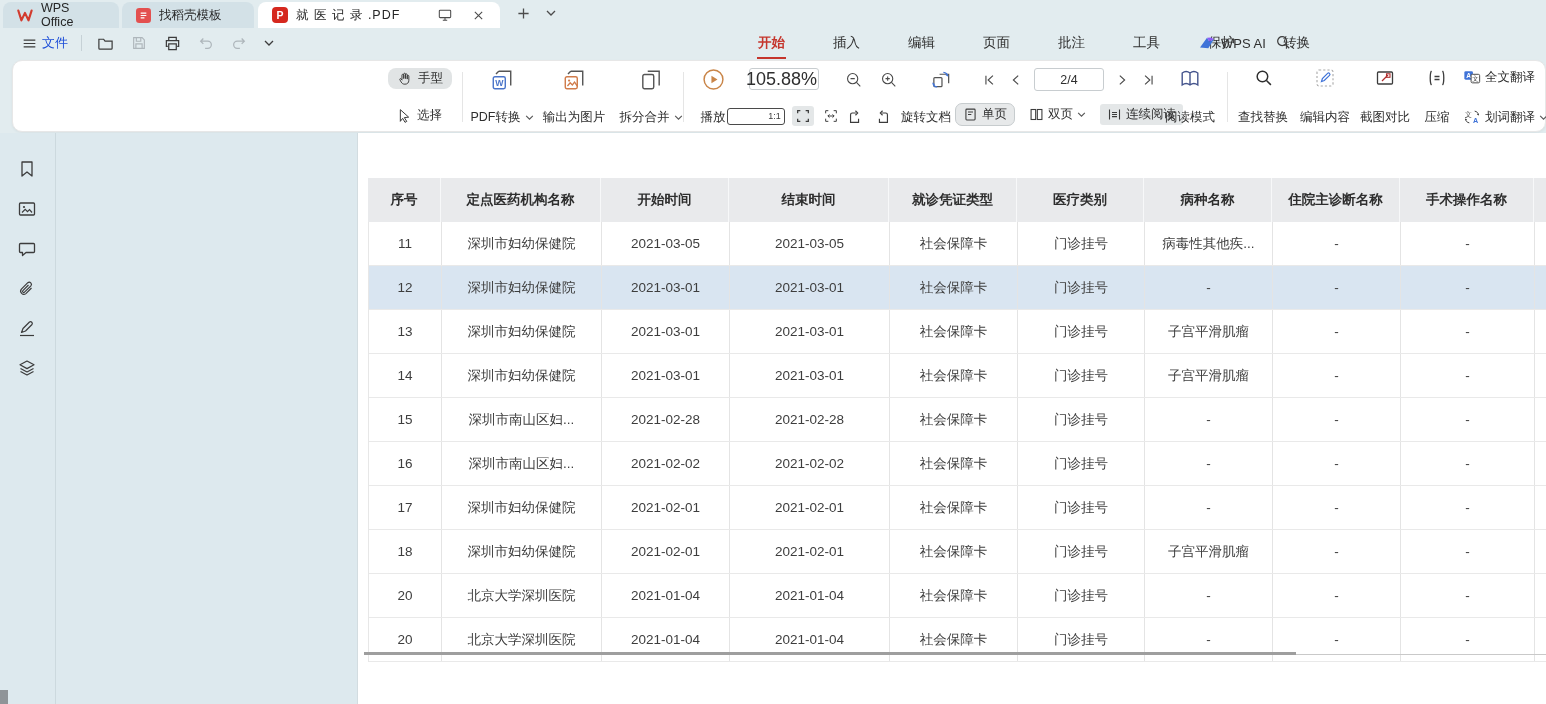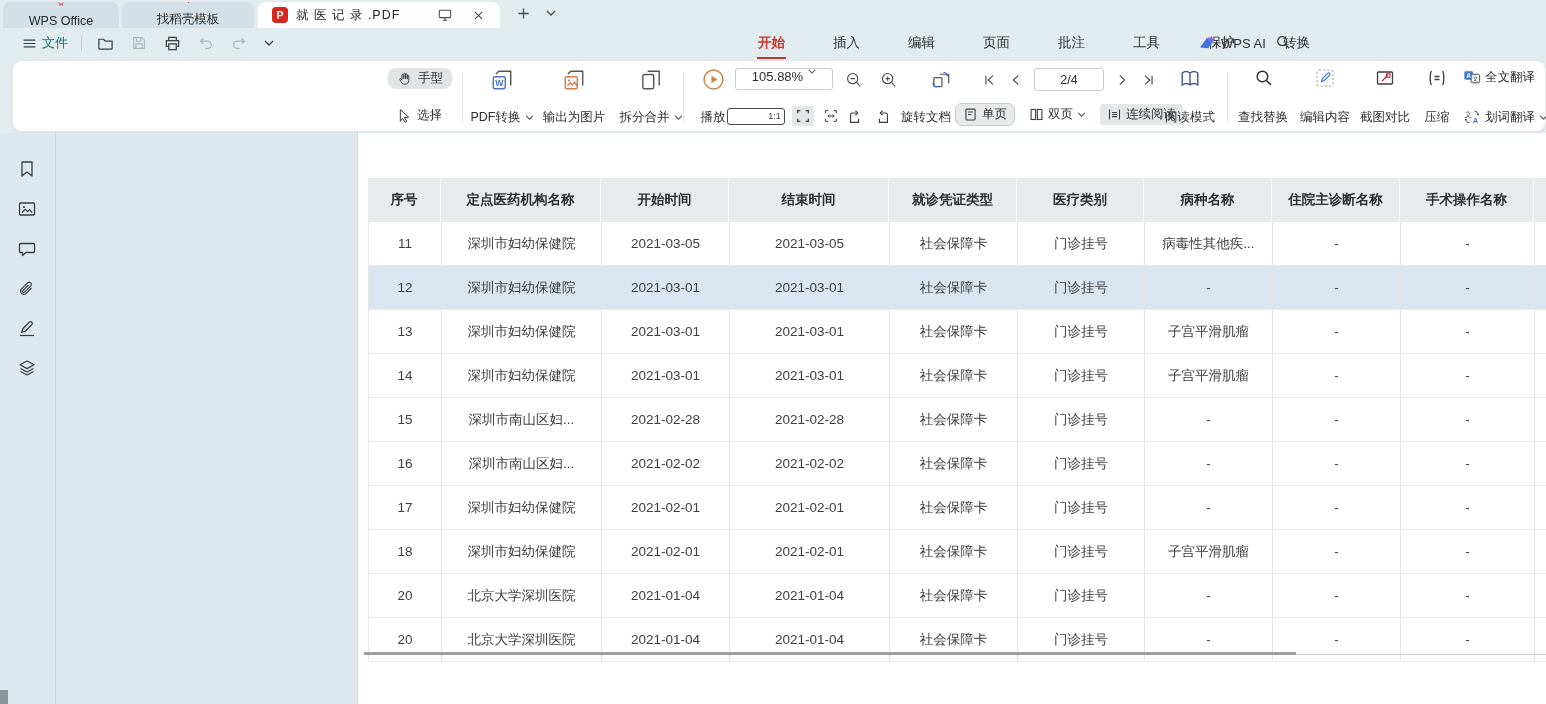--- a/index.html
+++ b/index.html
@@ -3,30 +3,30 @@
 <meta charset="utf-8">
 <style>
   html,body{margin:0;padding:0;}
   body{width:1546px;height:704px;position:relative;background:#fff;
        font-family:"Liberation Sans",sans-serif;overflow:hidden;color:#2f2f2f;}
   .topbg{position:absolute;top:0;left:0;right:0;height:133px;background:#e2ecef;}
   
   .tabbar{position:absolute;top:0;left:0;right:0;height:28px;display:flex;align-items:flex-end;}
   .tab{height:26px;border-radius:8px 8px 0 0;display:flex;align-items:center;gap:8px;
        padding:0 14px;font-size:12.5px;color:#262626;box-sizing:border-box;}
-  .tab.inactive{background:#d3e1e7;margin-left:3px;flex-direction:column;}
+  .tab.inactive{background:#d3e1e7;margin-left:3px;}
   .tab.active{background:#ffffff;margin-left:4px;}
   .tab .sp{letter-spacing:1px;}
   .tabbtn{display:flex;align-items:center;justify-content:center;width:22px;height:22px;margin-left:6px;color:#4c4c4c;}
   .pdfbadge{width:16px;height:16px;border-radius:4px;background:#d5281e;color:#fff;font-size:10.5px;
        font-weight:bold;display:flex;align-items:center;justify-content:center;}
   
   .menubar{position:absolute;top:28px;left:0;right:0;height:30px;}
   .qleft{position:absolute;left:22px;top:0;height:30px;display:flex;align-items:center;gap:13px;}
-  .qitem{display:flex;align-items:center;gap:5px;font-size:13px;color:#0f766e;}
+  .qitem{display:flex;align-items:center;gap:5px;font-size:13px;color:#1d4ed8;}
   .msep{width:1px;height:16px;background:#c6d1d6;}
   .gray{color:#aeb6bb;}
   .dark{color:#3c3c3c;}
   .menuitems{position:absolute;left:737px;top:0;height:30px;display:flex;align-items:center;gap:27px;font-size:13.5px;}
   .mitem{position:relative;cursor:default;margin-left:21px;}
   .mitem.active{color:#c5352c;font-weight:bold;}
   .mitem.active::after{content:"";position:absolute;left:-1px;right:-1px;bottom:-7px;height:2.5px;background:#c5352c;}
   .aicluster{position:absolute;left:1199px;top:0;height:30px;display:flex;align-items:center;gap:6px;font-size:13px;}
   .searchbtn{position:absolute;left:1275px;top:6px;color:#3c3c3c;}
   
@@ -34,22 +34,22 @@
        border:1px solid #e7e7e7;border-radius:10px;box-shadow:0 1px 3px rgba(0,0,0,.05);box-sizing:border-box;}
   .vsep{position:absolute;top:11px;height:50px;width:1px;background:#e5e5e5;}
   .tcol{position:absolute;top:7px;height:58px;display:flex;flex-direction:column;align-items:center;
        justify-content:space-between;font-size:12.5px;color:#2e2e2e;}
   .trow{display:flex;align-items:center;gap:4px;white-space:nowrap;}
   .pill{background:#e1e4e5;border-radius:8px;padding:2px 9px;display:flex;align-items:flex-end;gap:5px;}
   .flat{padding:2px 9px;display:flex;align-items:center;gap:5px;}
   .selbox{background:#e7e9ea;border:1px solid #c7ccce;border-radius:7px;padding:2px 7px;display:flex;align-items:center;gap:4px;}
   .selbg{background:#e4e7e8;border-radius:3px;padding:2px 7px;display:flex;align-items:center;gap:4px;}
   .plain{padding:2px 5px;display:flex;align-items:center;gap:4px;}
-  .zoombox{border:1px solid #c8cdd0;border-radius:3px;background:#fff;width:98px;height:22px;
-       display:flex;justify-content:center;gap:5px;font-size:13px;box-sizing:border-box;}
+  .zoombox{border:1px solid #c8cdd0;border-radius:3px;background:#fff;width:70px;height:22px;
+       display:flex;justify-content:center;gap:5px;font-size:18px;box-sizing:border-box;}
   .pagebox{border:1px solid #c8cdd0;border-radius:3px;background:#fff;width:70px;height:23px;
        display:flex;align-items:center;justify-content:center;font-size:12.5px;box-sizing:border-box;}
   .iconbtn{display:flex;align-items:center;justify-content:center;padding:1px 2px;}
   .fitsel{background:#e4e7e8;border-radius:3px;padding:2px 3px;}
   .box11{border:1.4px solid #4a4a4a;border-radius:3px;width:19px;height:15px;font-size:9px;
        display:flex;align-items:center;justify-content:center;color:#3c3c3c;padding-left:37px;}
   .navrow{display:flex;align-items:center;gap:9px;}
   
   .content{position:absolute;top:133px;left:0;right:0;bottom:0;background:#dde9ee;}
   .rail{position:absolute;left:0;top:0;width:55px;bottom:0;background:#dde9ee;border-right:1px solid #ccd9de;}

